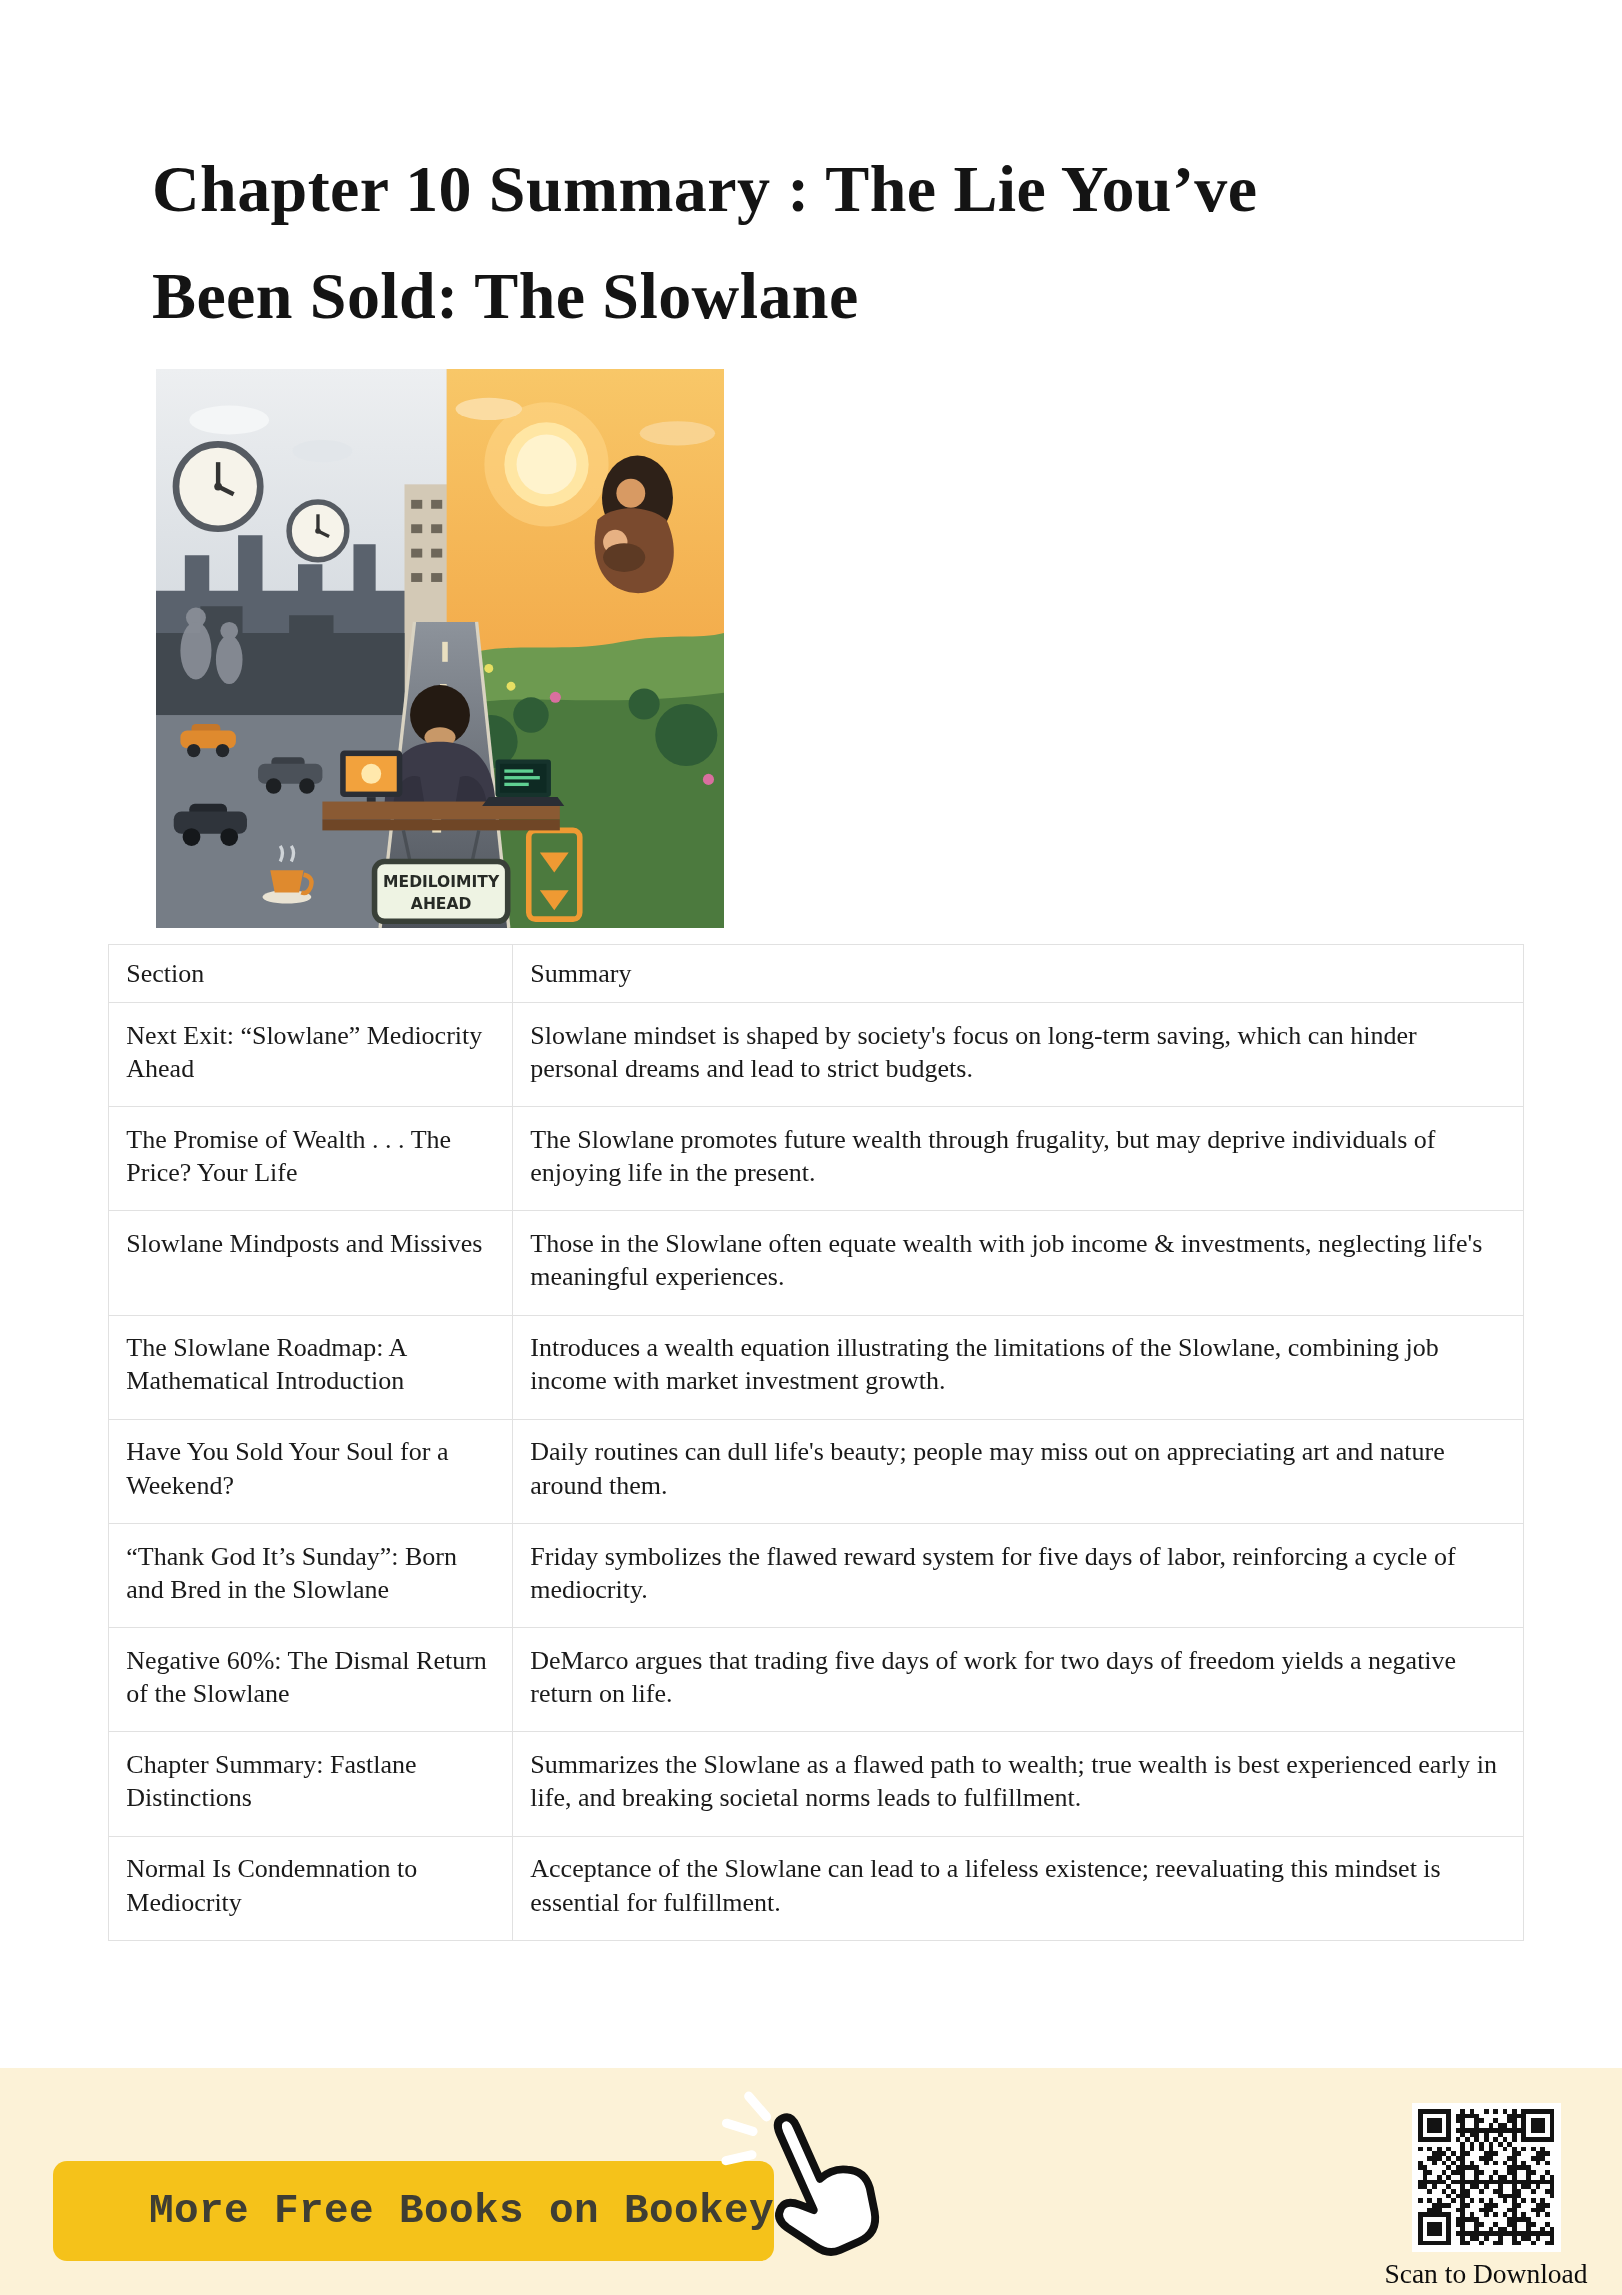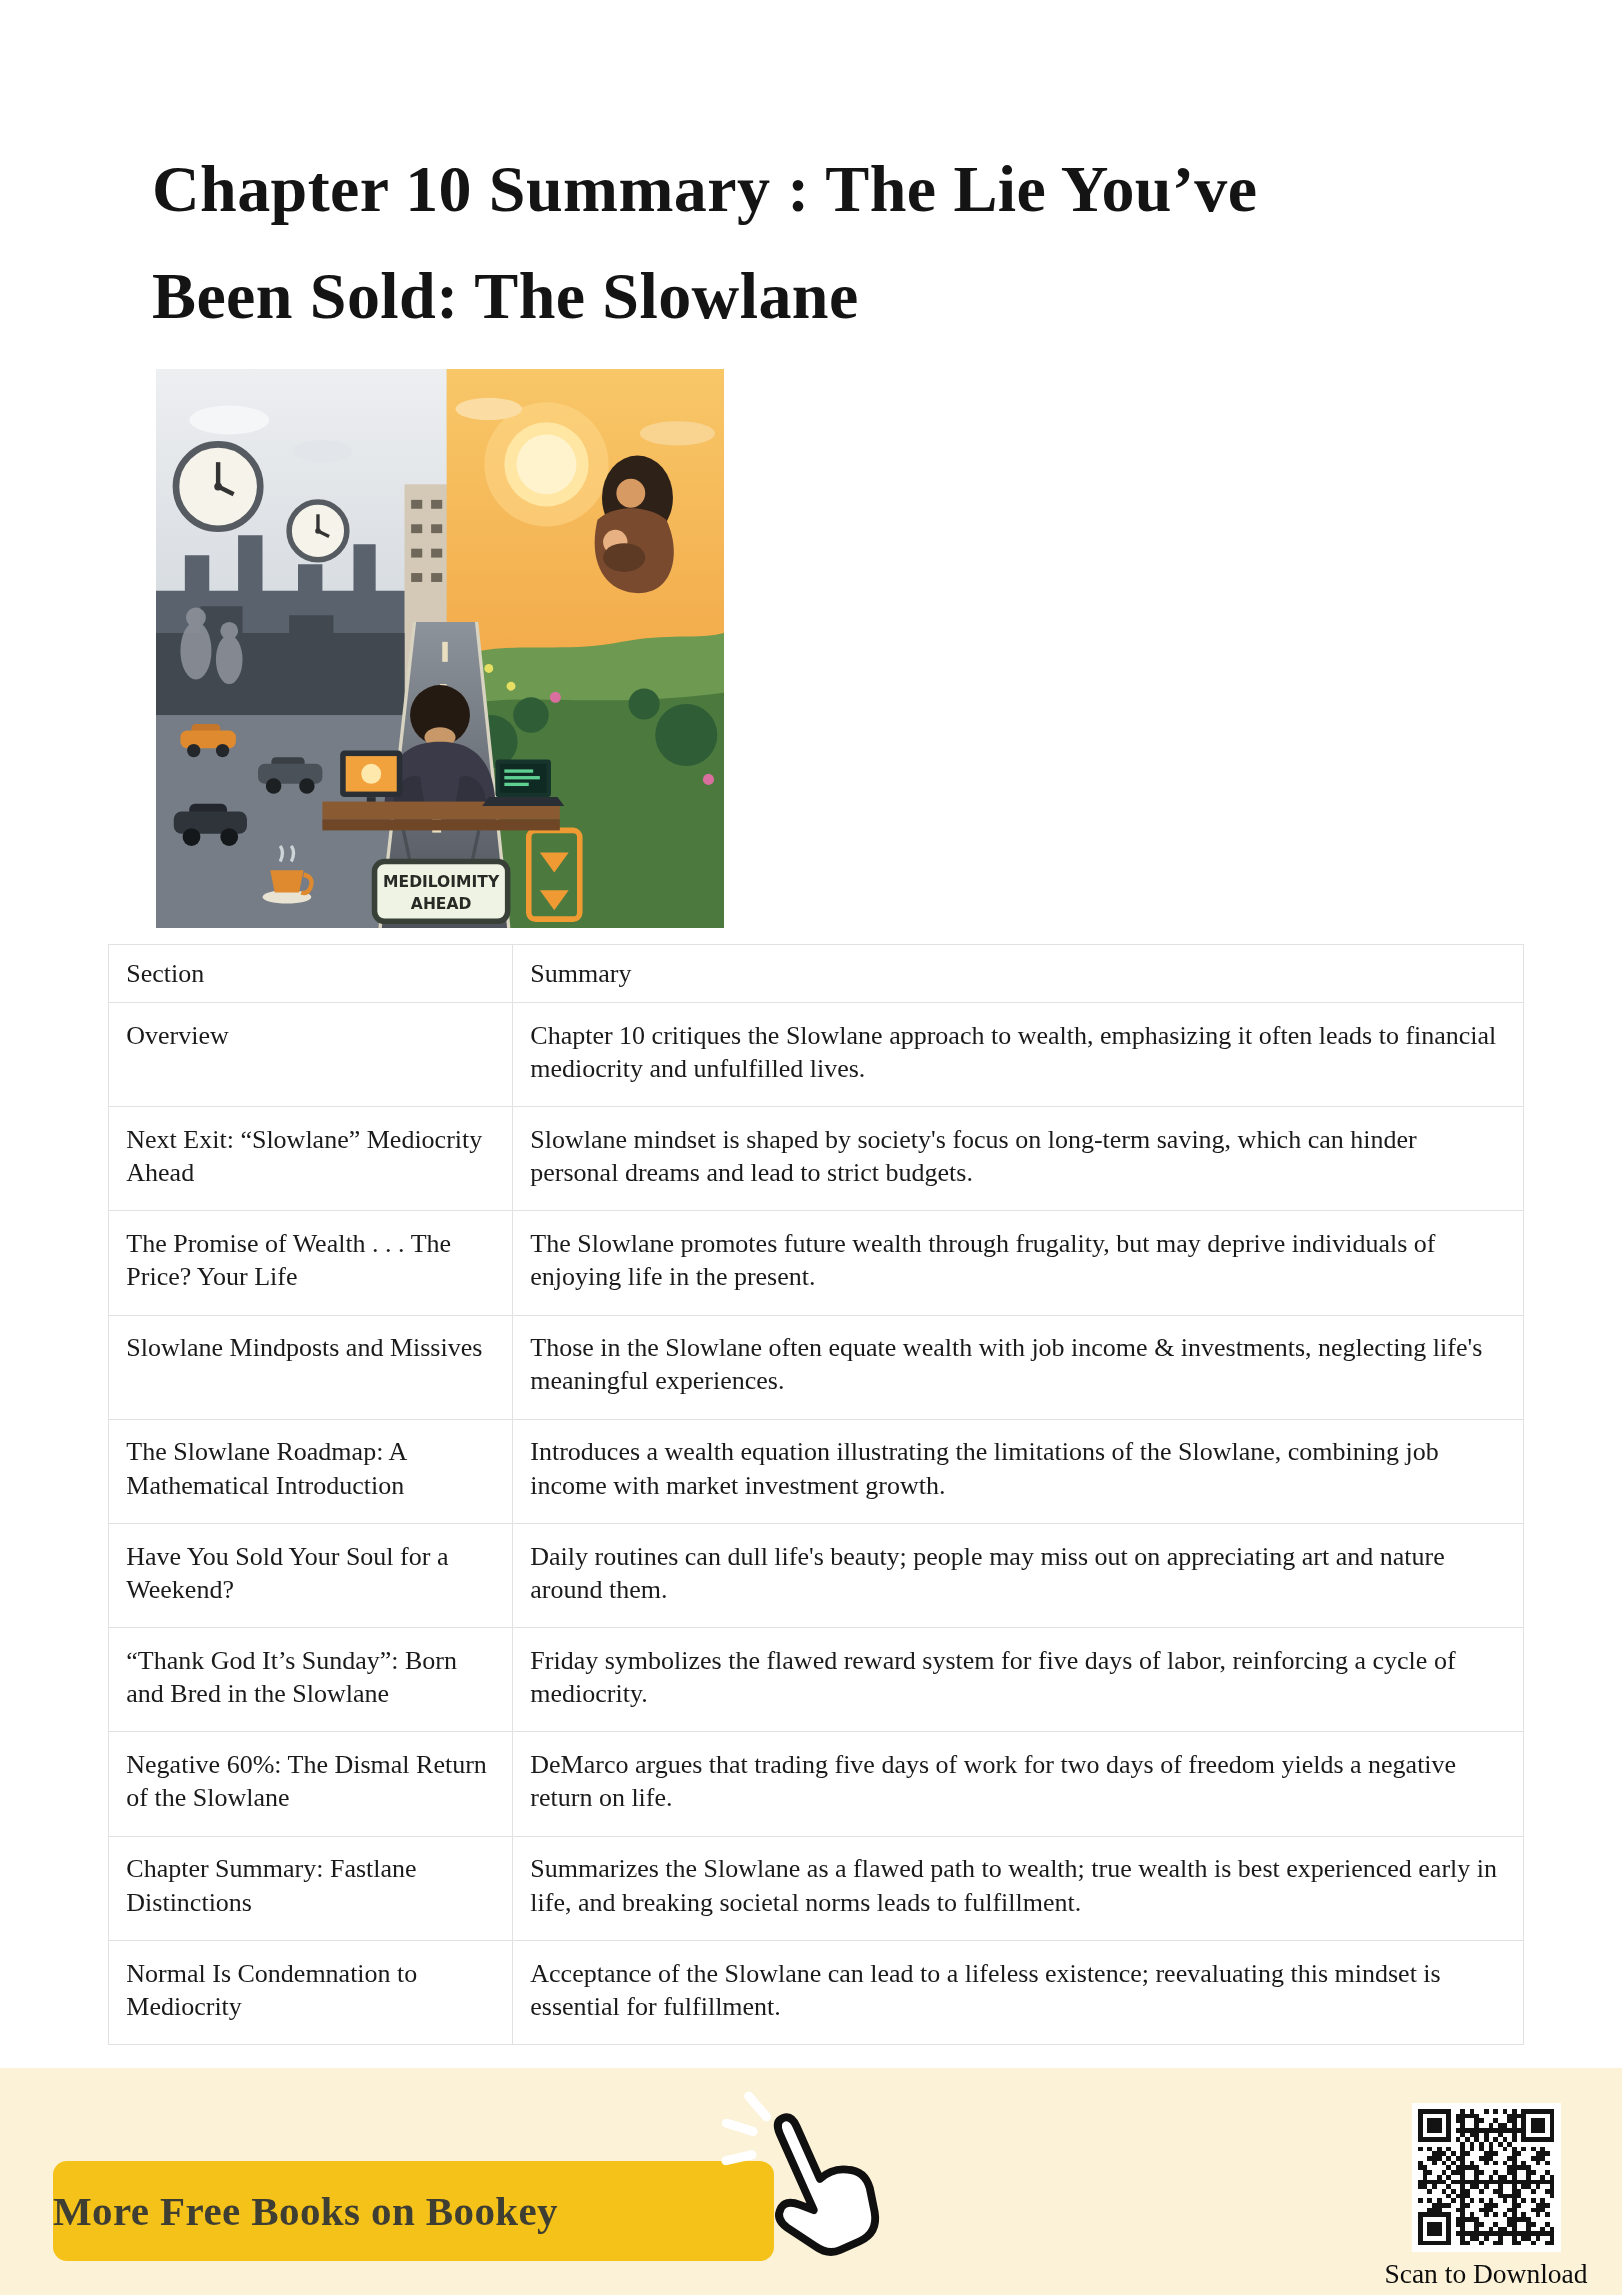--- a/index.html
+++ b/index.html
@@ -34,23 +34,23 @@
   }
   .summary-table th{font-weight:400;padding-top:11.8px;padding-bottom:11.8px}
   
   .banner{
     position:absolute;left:0;top:2068px;width:1623px;height:228px;
     background:#fcf2d7;
   }
   .cta{
     position:absolute;left:53px;top:93px;width:721px;height:100px;
     background:#f5c21a;border-radius:14px;
-    display:flex;align-items:center;justify-content:flex-start;
+    display:flex;align-items:center;justify-content:flex-end;
     text-decoration:none;cursor:pointer;
-    font-family:Liberation Serif, serif;font-weight:700;
+    font-family:Liberation Mono, monospace;font-weight:700;
     font-size:41px;color:#3f3e33;letter-spacing:0.4px;
   }
   .hand{position:absolute;left:710px;top:7.9px;width:184px;height:196px;pointer-events:none}
   .hand svg{width:100%;height:100%}
   .qr{
     position:absolute;left:1412px;top:35px;width:149px;height:149px;
     background:#ffffff;padding:6.3px;box-sizing:border-box;
   }
   .qr svg{width:100%;height:100%;display:block;shape-rendering:crispEdges}
   .scan{
@@ -238,24 +238,20 @@
         <col class="c1">
         <col class="c2">
       </colgroup>
     <thead>
       <tr>
         <th>Section</th>
         <th>Summary</th>
       </tr>
     </thead>
     <tbody>
-      <tr>
-        <td>Overview</td>
-        <td>Chapter 10 critiques the Slowlane approach to wealth, emphasizing it often leads to financial mediocrity and unfulfilled lives.</td>
-      </tr>
       <tr>
         <td>Next Exit: “Slowlane” Mediocrity Ahead</td>
         <td>Slowlane mindset is shaped by society's focus on long-term saving, which can hinder personal dreams and lead to strict budgets.</td>
       </tr>
       <tr>
         <td>The Promise of Wealth . . . The Price? Your Life</td>
         <td>The Slowlane promotes future wealth through frugality, but may deprive individuals of enjoying life in the present.</td>
       </tr>
       <tr>
         <td>Slowlane Mindposts and Missives</td>

